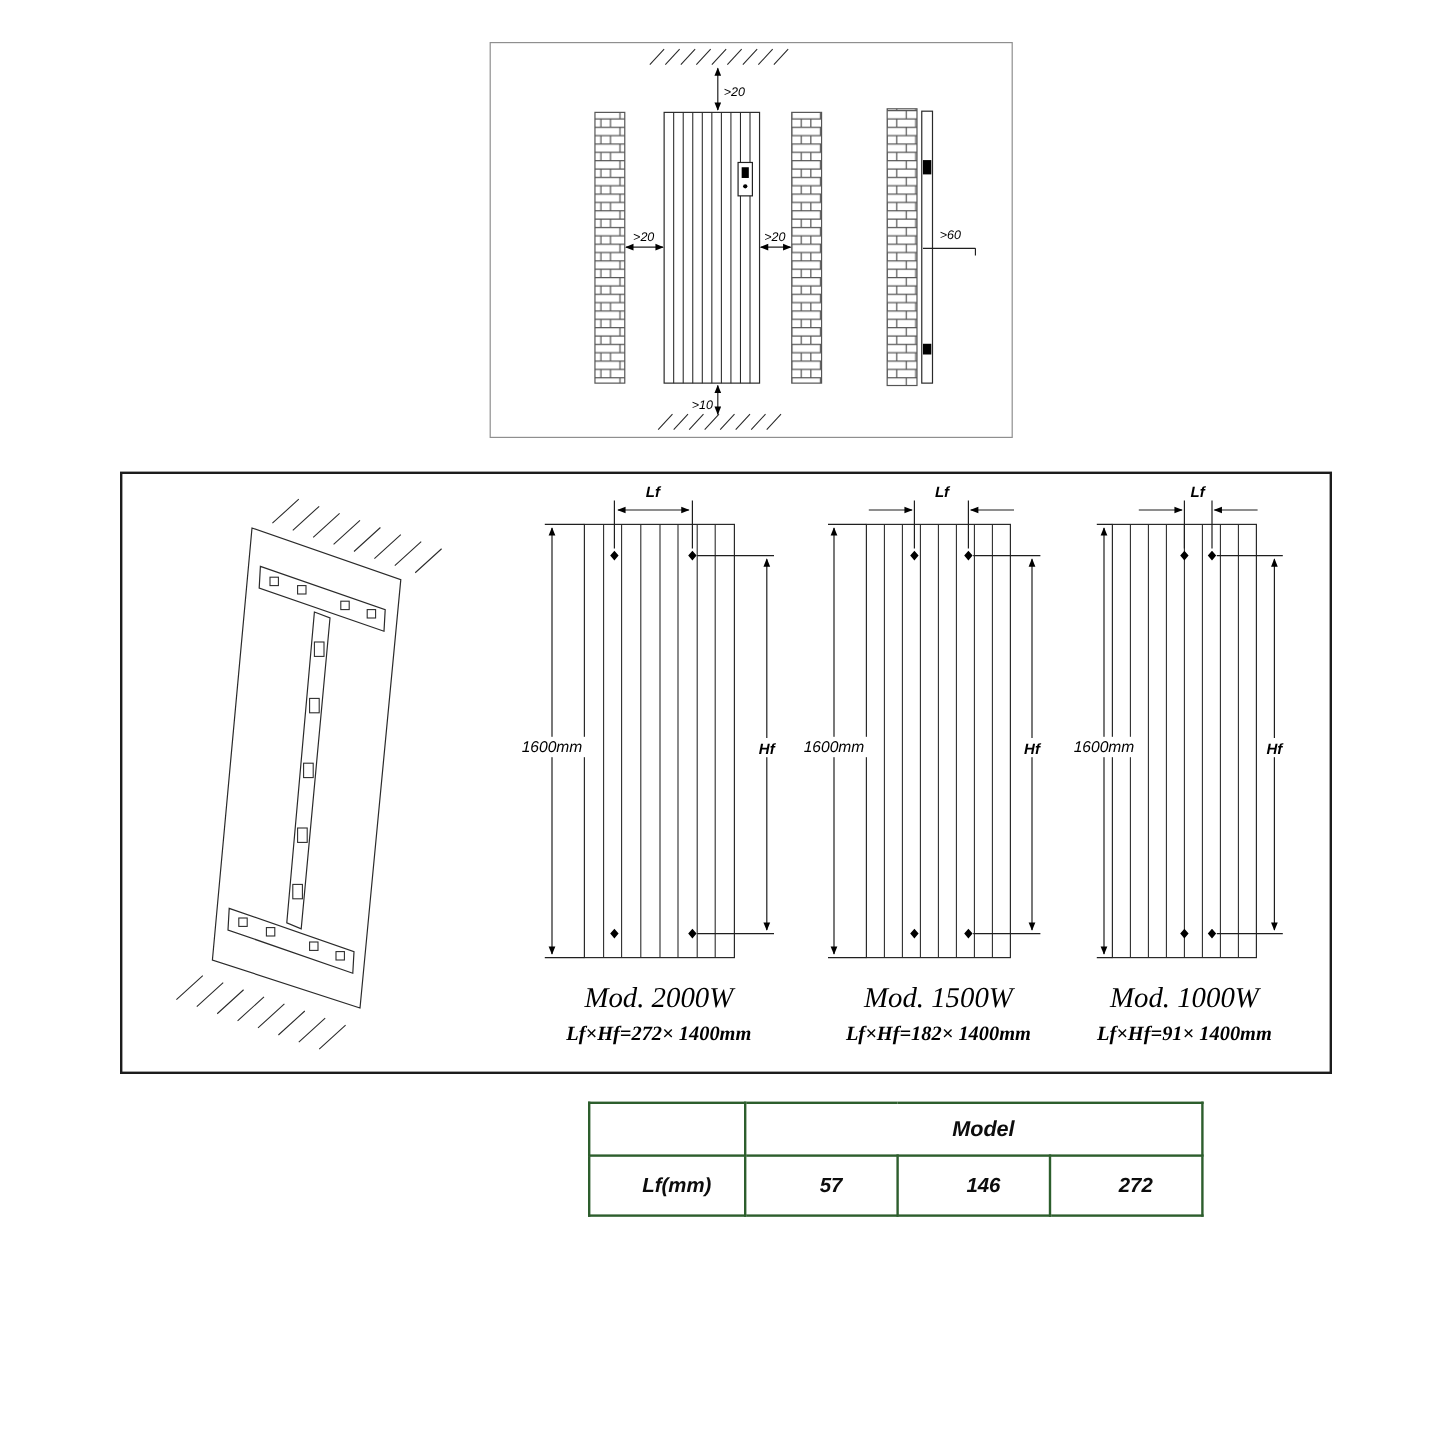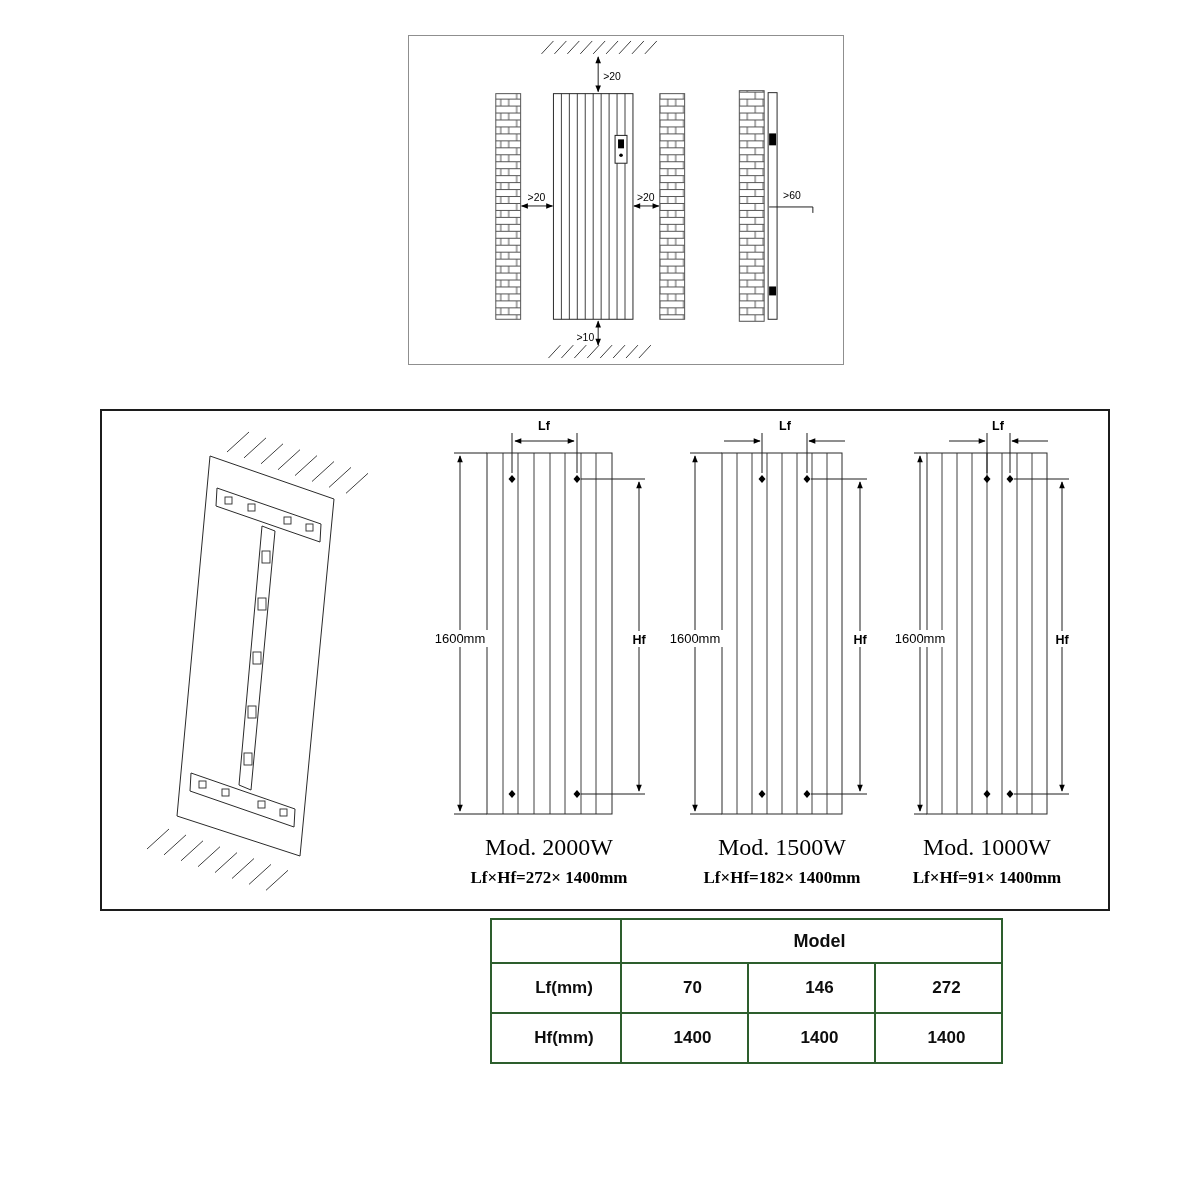--- a/index.html
+++ b/index.html
@@ -1,29 +1,29 @@
 <!DOCTYPE html>
 <html><head>
 <meta charset="utf-8">
 <style>
   * { margin:0; padding:0; box-sizing:border-box; }
   html,body { background:#fff; }
   body {
     width:1200px; height:1200px; position:relative;
     font-family:"Liberation Sans", sans-serif; color:#111;
   }
-  .stage { position:absolute; left:0; top:0; width:1200px; height:1200px; background:#fff; }
+  .stage { position:absolute; left:0; top:0; width:1200px; height:1200px; background:#fff;font-style:italic; }
 
   .top-box {
     position:absolute; left:408px; top:35px; width:436px; height:330px;
     border:1px solid #8f8f8f; background:#fff;
   }
   .mid-box {
     position:absolute; left:100px; top:393px; width:1010px; height:502px;
-    border:2px solid #1c1c1c; background:#fff;margin-top:16px;
+    border:2px solid #1c1c1c; background:#fff;
   }
   svg { display:block; width:100%; height:100%; }
 
   
   .ln   { fill:#fff; stroke:#2a2a2a; stroke-width:1; }
   .thin { fill:none; stroke:#2a2a2a; stroke-width:0.9; }
   .diml { fill:none; stroke:#1f1f1f; stroke-width:1; }
   .blk  { fill:#000; stroke:none; }
   .wht  { fill:#fff; stroke:none; }
   text  { fill:#000; }
@@ -251,26 +251,20 @@
         <col style="width:127px">
         <col style="width:127px">
     </colgroup>
     <tbody>
       <tr class="r1">
         <td></td>
         <td colspan="3">Model</td>
       </tr>
       <tr class="r3">
         <td>Lf(mm)</td>
-        <td>70</td>
+        <td>57</td>
         <td>146</td>
         <td>272</td>
       </tr>
-      <tr class="r4">
-        <td>Hf(mm)</td>
-        <td>1400</td>
-        <td>1400</td>
-        <td>1400</td>
-      </tr>
     </tbody>
   </table>
 
 </div>
 
 </body></html>

